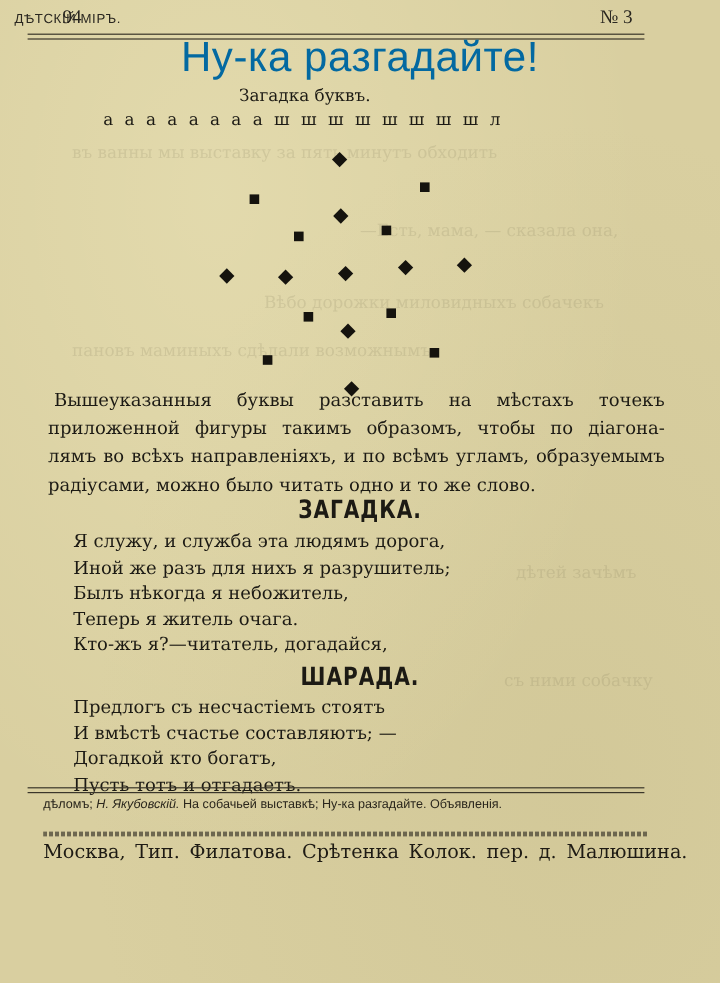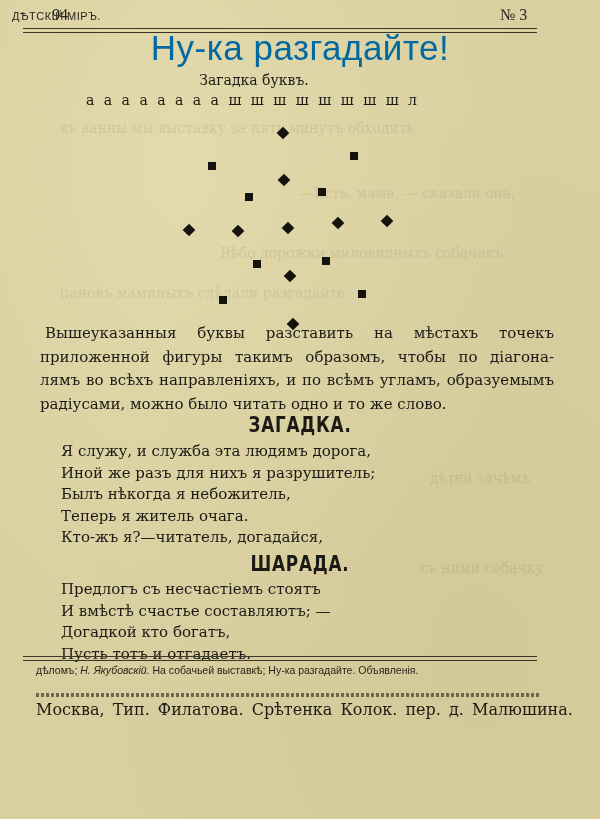--- a/index.html
+++ b/index.html
@@ -54,21 +54,21 @@
   .bleed { position: absolute; color: rgba(120,110,80,0.16); font-size: 14px; white-space: nowrap; pointer-events: none; }
 </style>
 </head>
 <body>
 
 <div class="page">
 
   <div class="bleed" style="top:120px;left:60px;">въ  ванны  мы  выставку  за  пять  минутъ  обходить</div>
   <div class="bleed" style="top:185px;left:300px;">—Есть,  мама,  —  сказала  она,</div>
   <div class="bleed" style="top:245px;left:220px;">Вѣбо  дорожки  миловидныхъ  собачекъ</div>
-  <div class="bleed" style="top:285px;left:60px;">пановъ  маминыхъ  сдѣлали  разгадайте</div>
+  <div class="bleed" style="top:285px;left:60px;">пановъ  маминыхъ  сдѣлали  возможнымъ</div>
   <div class="bleed" style="top:470px;left:430px;">дѣтей  зачѣмъ</div>
   <div class="bleed" style="top:560px;left:420px;">съ  ними  собачку</div>
 
   <div class="abs hdr hdr-num">94</div>
   <div class="abs hdr hdr-title">ДѢТСКІЙ МІРЪ.</div>
   <div class="abs hdr hdr-issue">№ 3</div>
   <div class="rule-double" style="top:28px;"></div>
 
   <div class="abs main-title">Ну-ка разгадайте!</div>
   <div class="abs subtitle">Загадка буквъ.</div>

